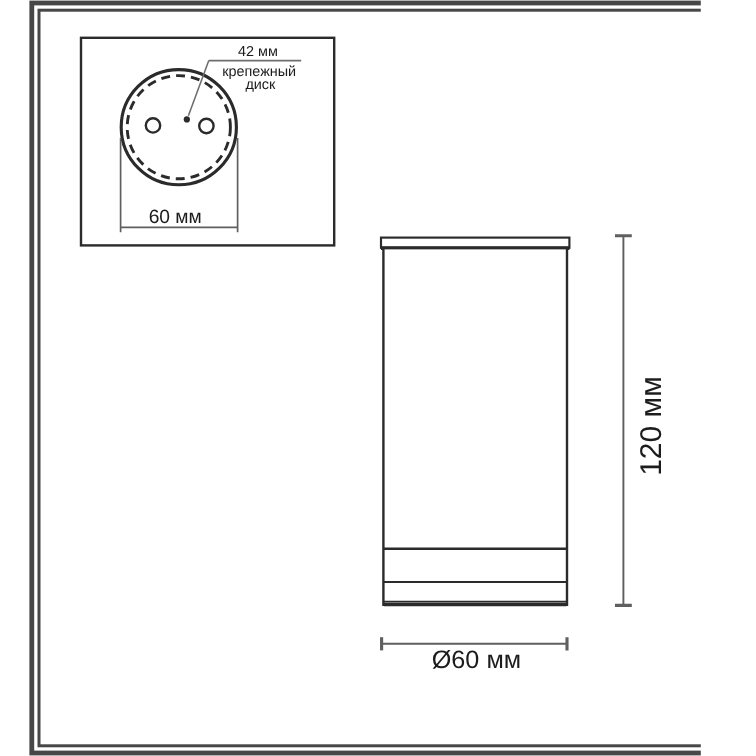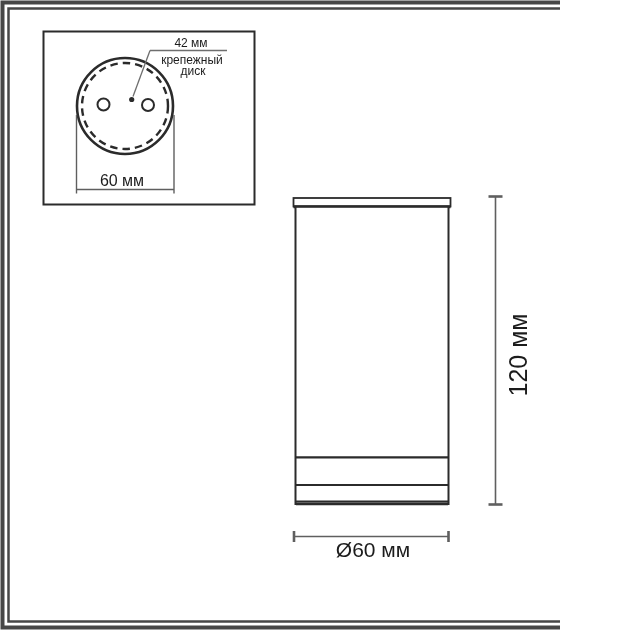--- a/index.html
+++ b/index.html
@@ -6,20 +6,21 @@
     margin: 0;
     padding: 0;
     background: #ffffff;
   }
   .stage {
     position: relative;
     width: 560px;
     height: 630px;
     background: #ffffff;
     overflow: hidden;
+    padding-left: 24px;
   }
   svg text {
     font-family: "Liberation Sans", sans-serif;
     stroke: none;
   }
   .t12 { font-size: 12px; }
   .t16 { font-size: 16px; }
   .t21 { font-size: 21px; }
   .t25 { font-size: 25px; }
 </style>

